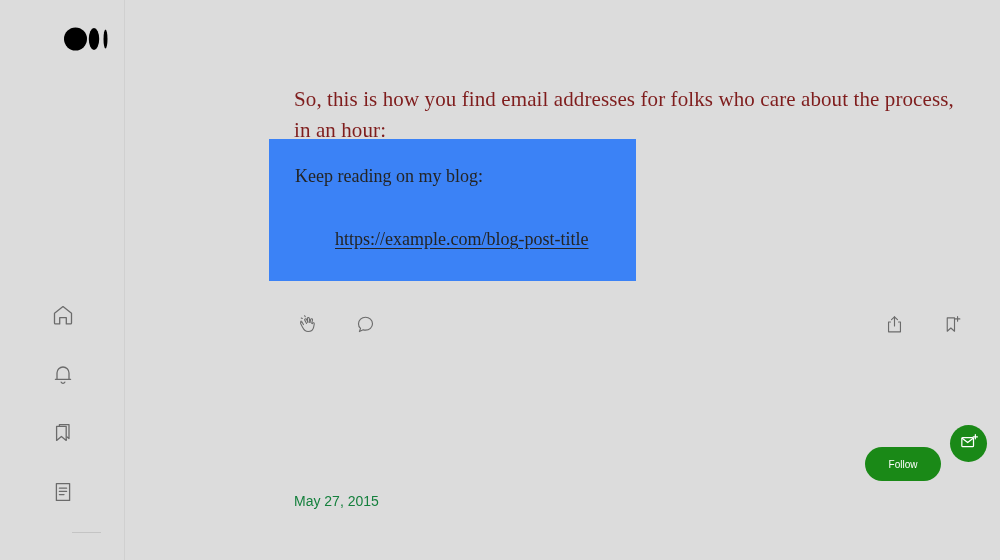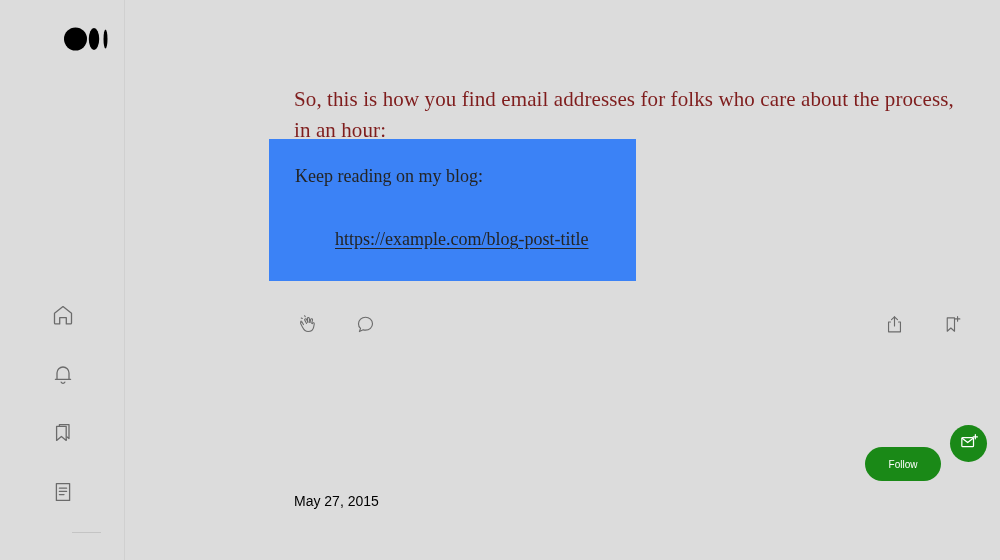--- a/index.html
+++ b/index.html
@@ -148,21 +148,21 @@
     font-size: 19px;
     font-weight: bold;
     color: #242424;
     letter-spacing: -0.15px;
   }
   .post-date {
     position: absolute;
     left: 169px;
     top: 493px;
     font-size: 14px;
-    color: #000000;
+    color: #15803d;
   }
   .follow-button {
     position: absolute;
     left: 740px;
     top: 426px;
     width: 76px;
     height: 34px;
     border-radius: 17px;
     background: #1a8917;
     color: #ffffff;

